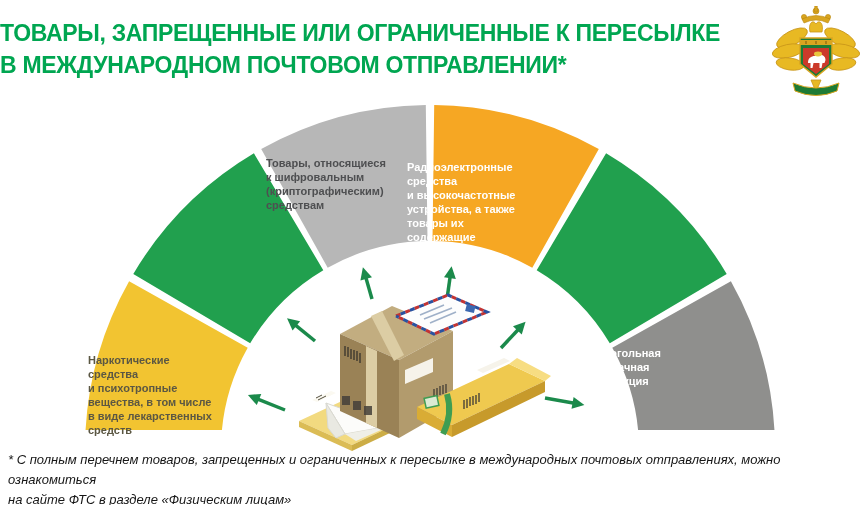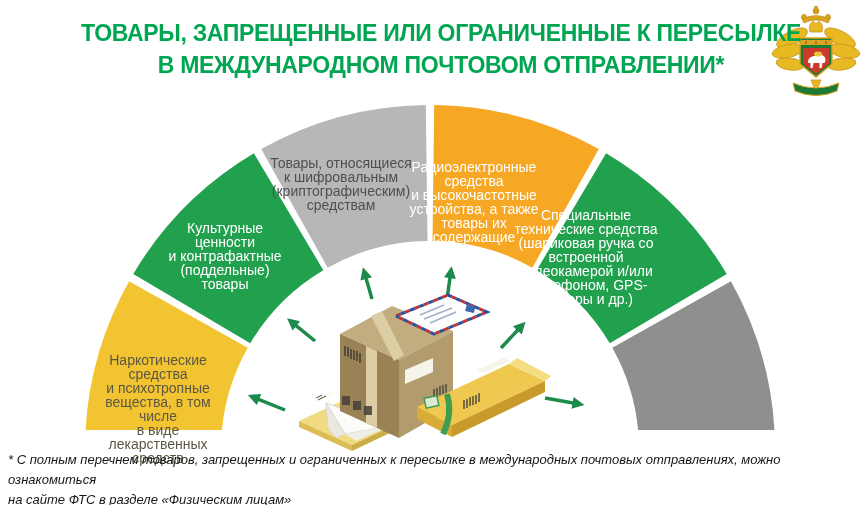--- a/index.html
+++ b/index.html
@@ -1,23 +1,23 @@
 <!DOCTYPE html>
 <html><head>
 <meta charset="utf-8">
 <style>
   html,body{margin:0;padding:0;background:#fff;}
   .stage{position:relative;width:866px;height:505px;background:#ffffff;overflow:hidden;
          font-family:"Liberation Sans",sans-serif;}
-  .title{position:absolute;left:0;top:17px;width:812px;text-align:center;font-weight:bold;
-         font-size:23px;line-height:32px;color:#00A651;letter-spacing:-0.3px;white-space:pre-line;padding-left:35px;}
+  .title{position:absolute;left:0;top:17px;width:812px;text-align:left;font-weight:bold;
+         font-size:23px;line-height:32px;color:#00A651;letter-spacing:-0.3px;white-space:pre-line;}
   svg.main{position:absolute;left:0;top:0;}
   svg.emblem{position:absolute;left:772px;top:6px;}
-  .seg-label{position:absolute;font-weight:normal;font-size:14px;line-height:14px;
-             text-align:center;white-space:pre-line;}
+  .seg-label{position:absolute;font-weight:bold;font-size:11px;line-height:14px;
+             text-align:left;white-space:pre-line;}
   .s1{left:88px;top:333px;width:140px;color:#5B5743;margin-top:20px;}
   .s2{left:160px;top:221px;width:130px;color:#FFFFFF;}
   .s3{left:266px;top:156px;width:150px;color:#4E4F51;}
   .s4{left:407px;top:160px;width:134px;color:#FFFFFF;}
   .s5{left:514px;top:208px;width:144px;color:#FFFFFF;}
   .s6{left:590px;top:346px;width:132px;color:#FFFFFF;}
   .footnote{position:absolute;left:8px;top:450px;width:852px;font-size:13px;font-style:italic;
             line-height:20px;color:#161616;white-space:pre-line;}
 </style>
 </head>
@@ -196,38 +196,29 @@
 
   <div class="title">ТОВАРЫ, ЗАПРЕЩЕННЫЕ ИЛИ ОГРАНИЧЕННЫЕ К ПЕРЕСЫЛКЕ
 В МЕЖДУНАРОДНОМ ПОЧТОВОМ ОТПРАВЛЕНИИ*</div>
 
   <div class="seg-label s1">Наркотические
 средства
 и психотропные
 вещества, в том числе
 в виде лекарственных
 средств</div>
-  <div class="seg-label s2">Культурные
-ценности
-и контрафактные
-(поддельные)
-товары</div>
   <div class="seg-label s3">Товары, относящиеся
 к шифровальным
 (криптографическим)
 средствам</div>
   <div class="seg-label s4">Радиоэлектронные
 средства
 и высокочастотные
 устройства, а также
 товары их
 содержащие</div>
-  <div class="seg-label s5">Специальные
-технические средства
-(шариковая ручка со
-встроенной
-видеокамерой и/или
-диктофоном, GPS-
-трекеры и др.)</div>
+  <div class="seg-label s6">Алкогольная
+и табачная
+продукция</div>
 
   <div class="footnote">* С полным перечнем товаров, запрещенных и ограниченных к пересылке в международных почтовых отправлениях, можно ознакомиться
 на сайте ФТС в разделе «Физическим лицам»</div>
 </div>
 
 </body></html>

